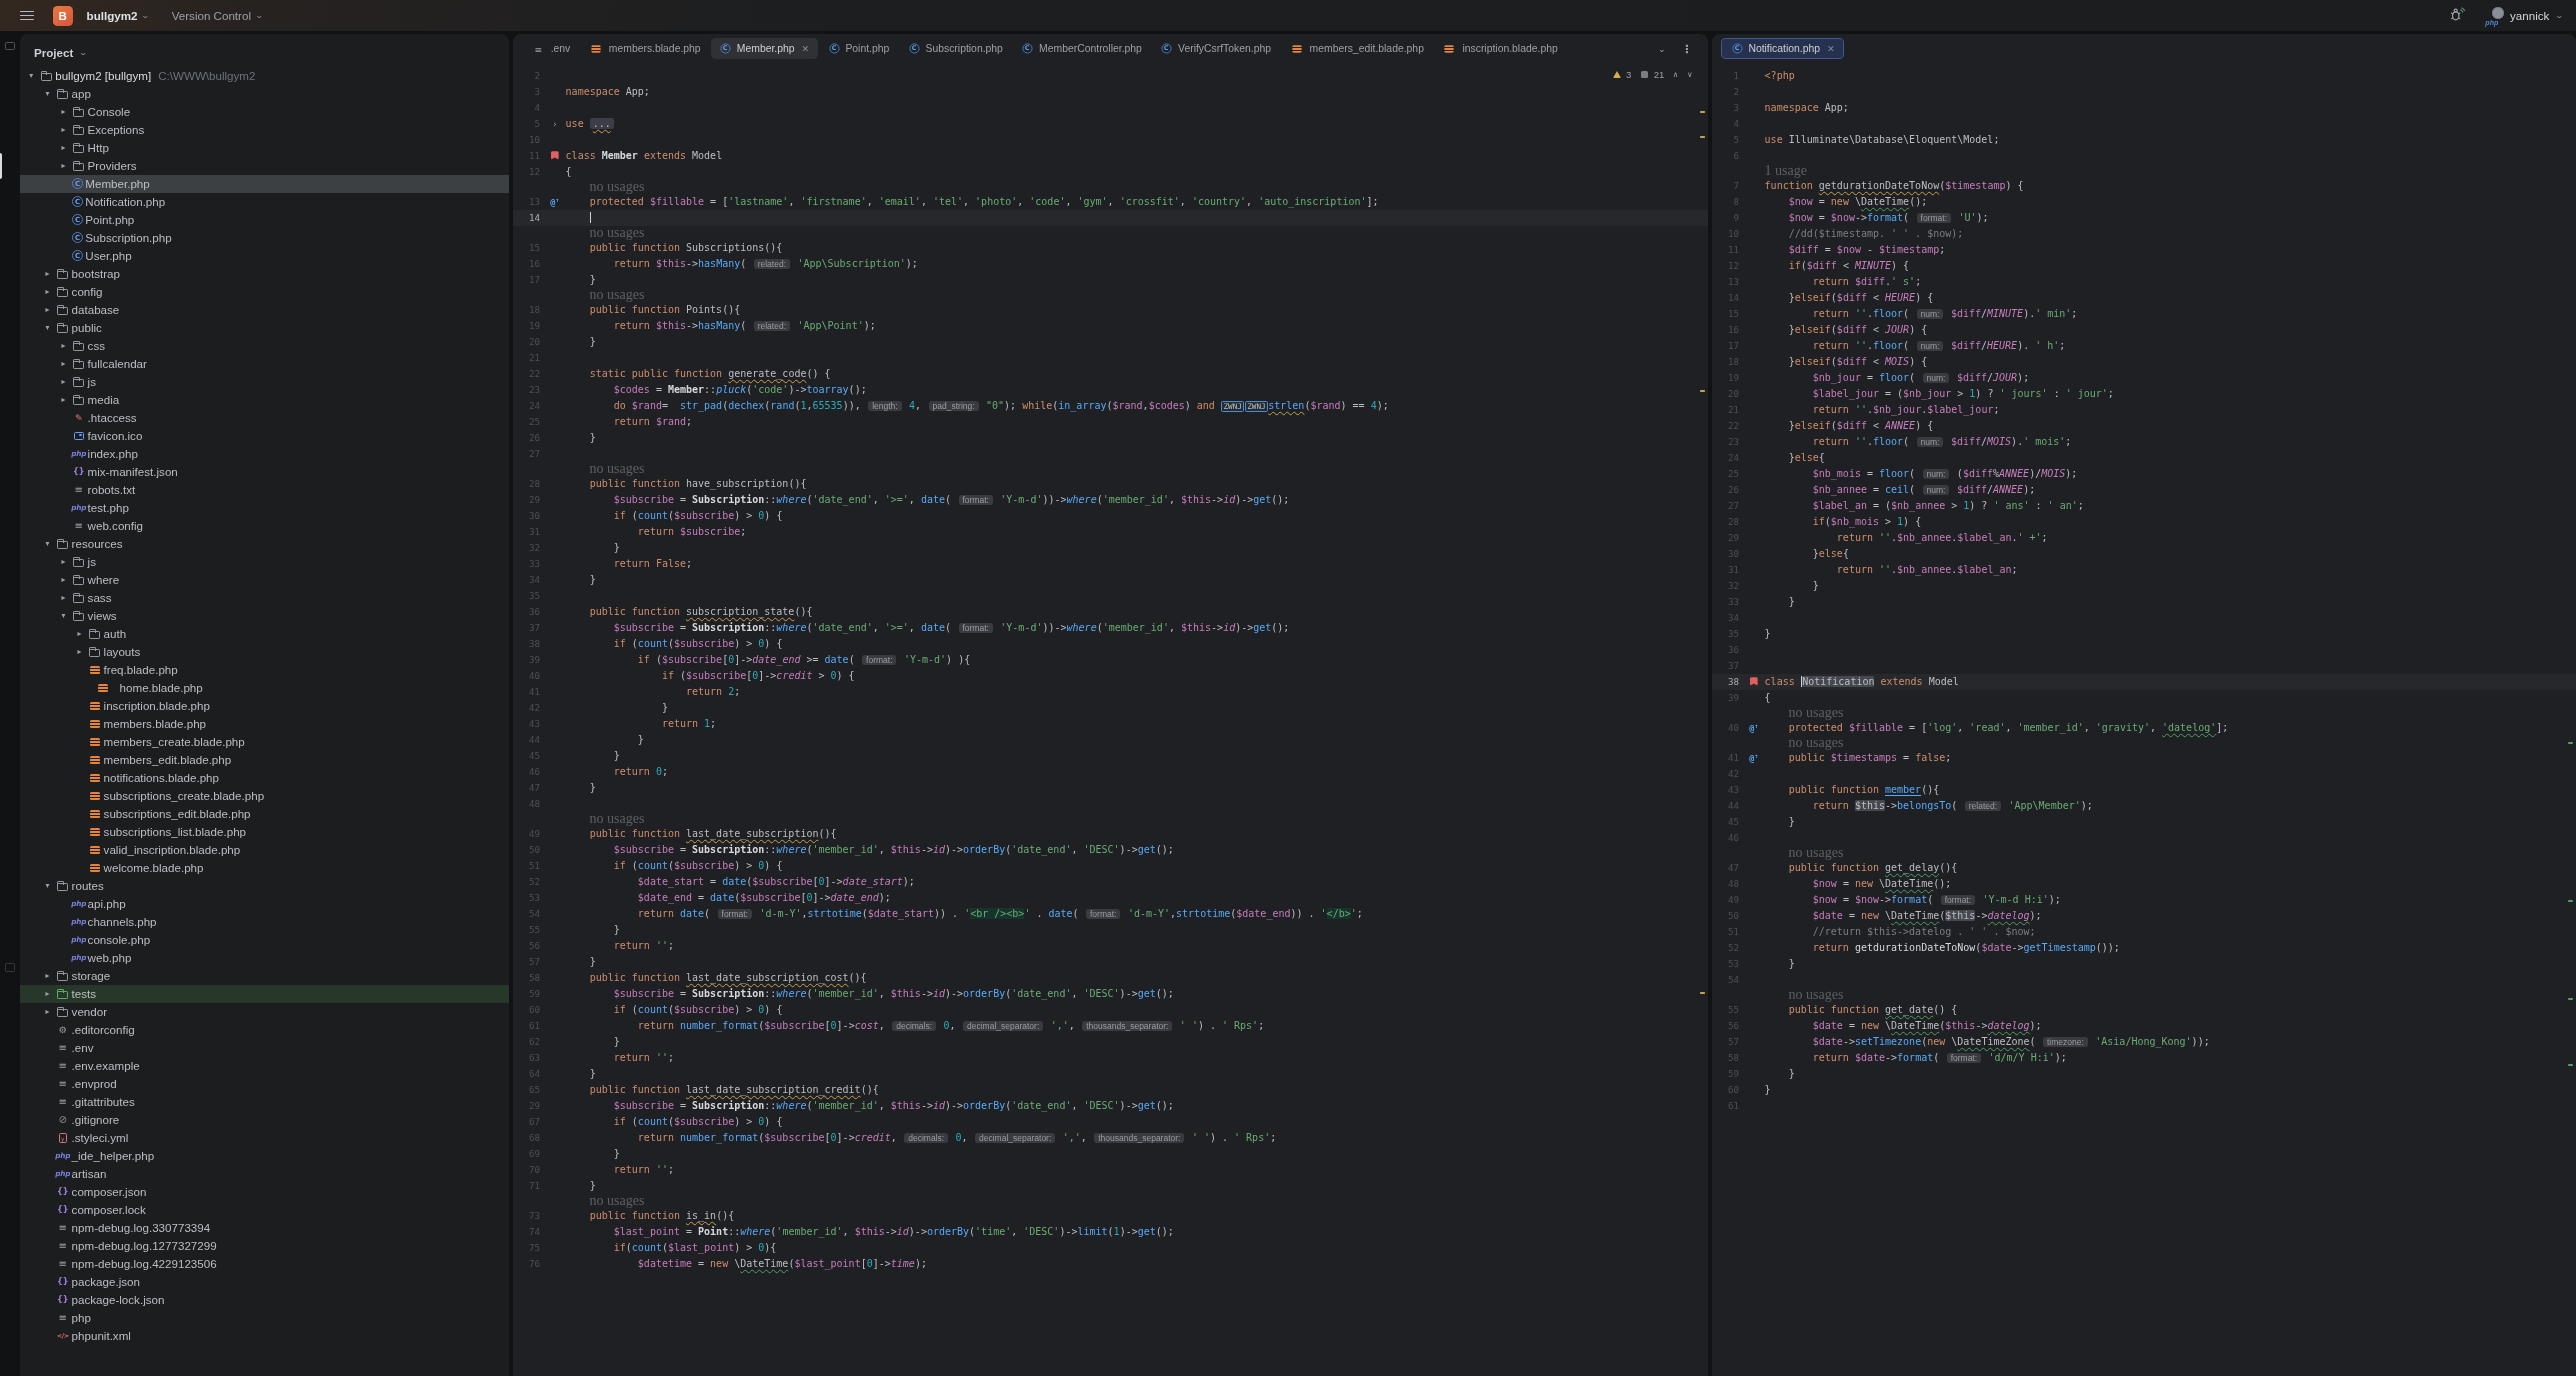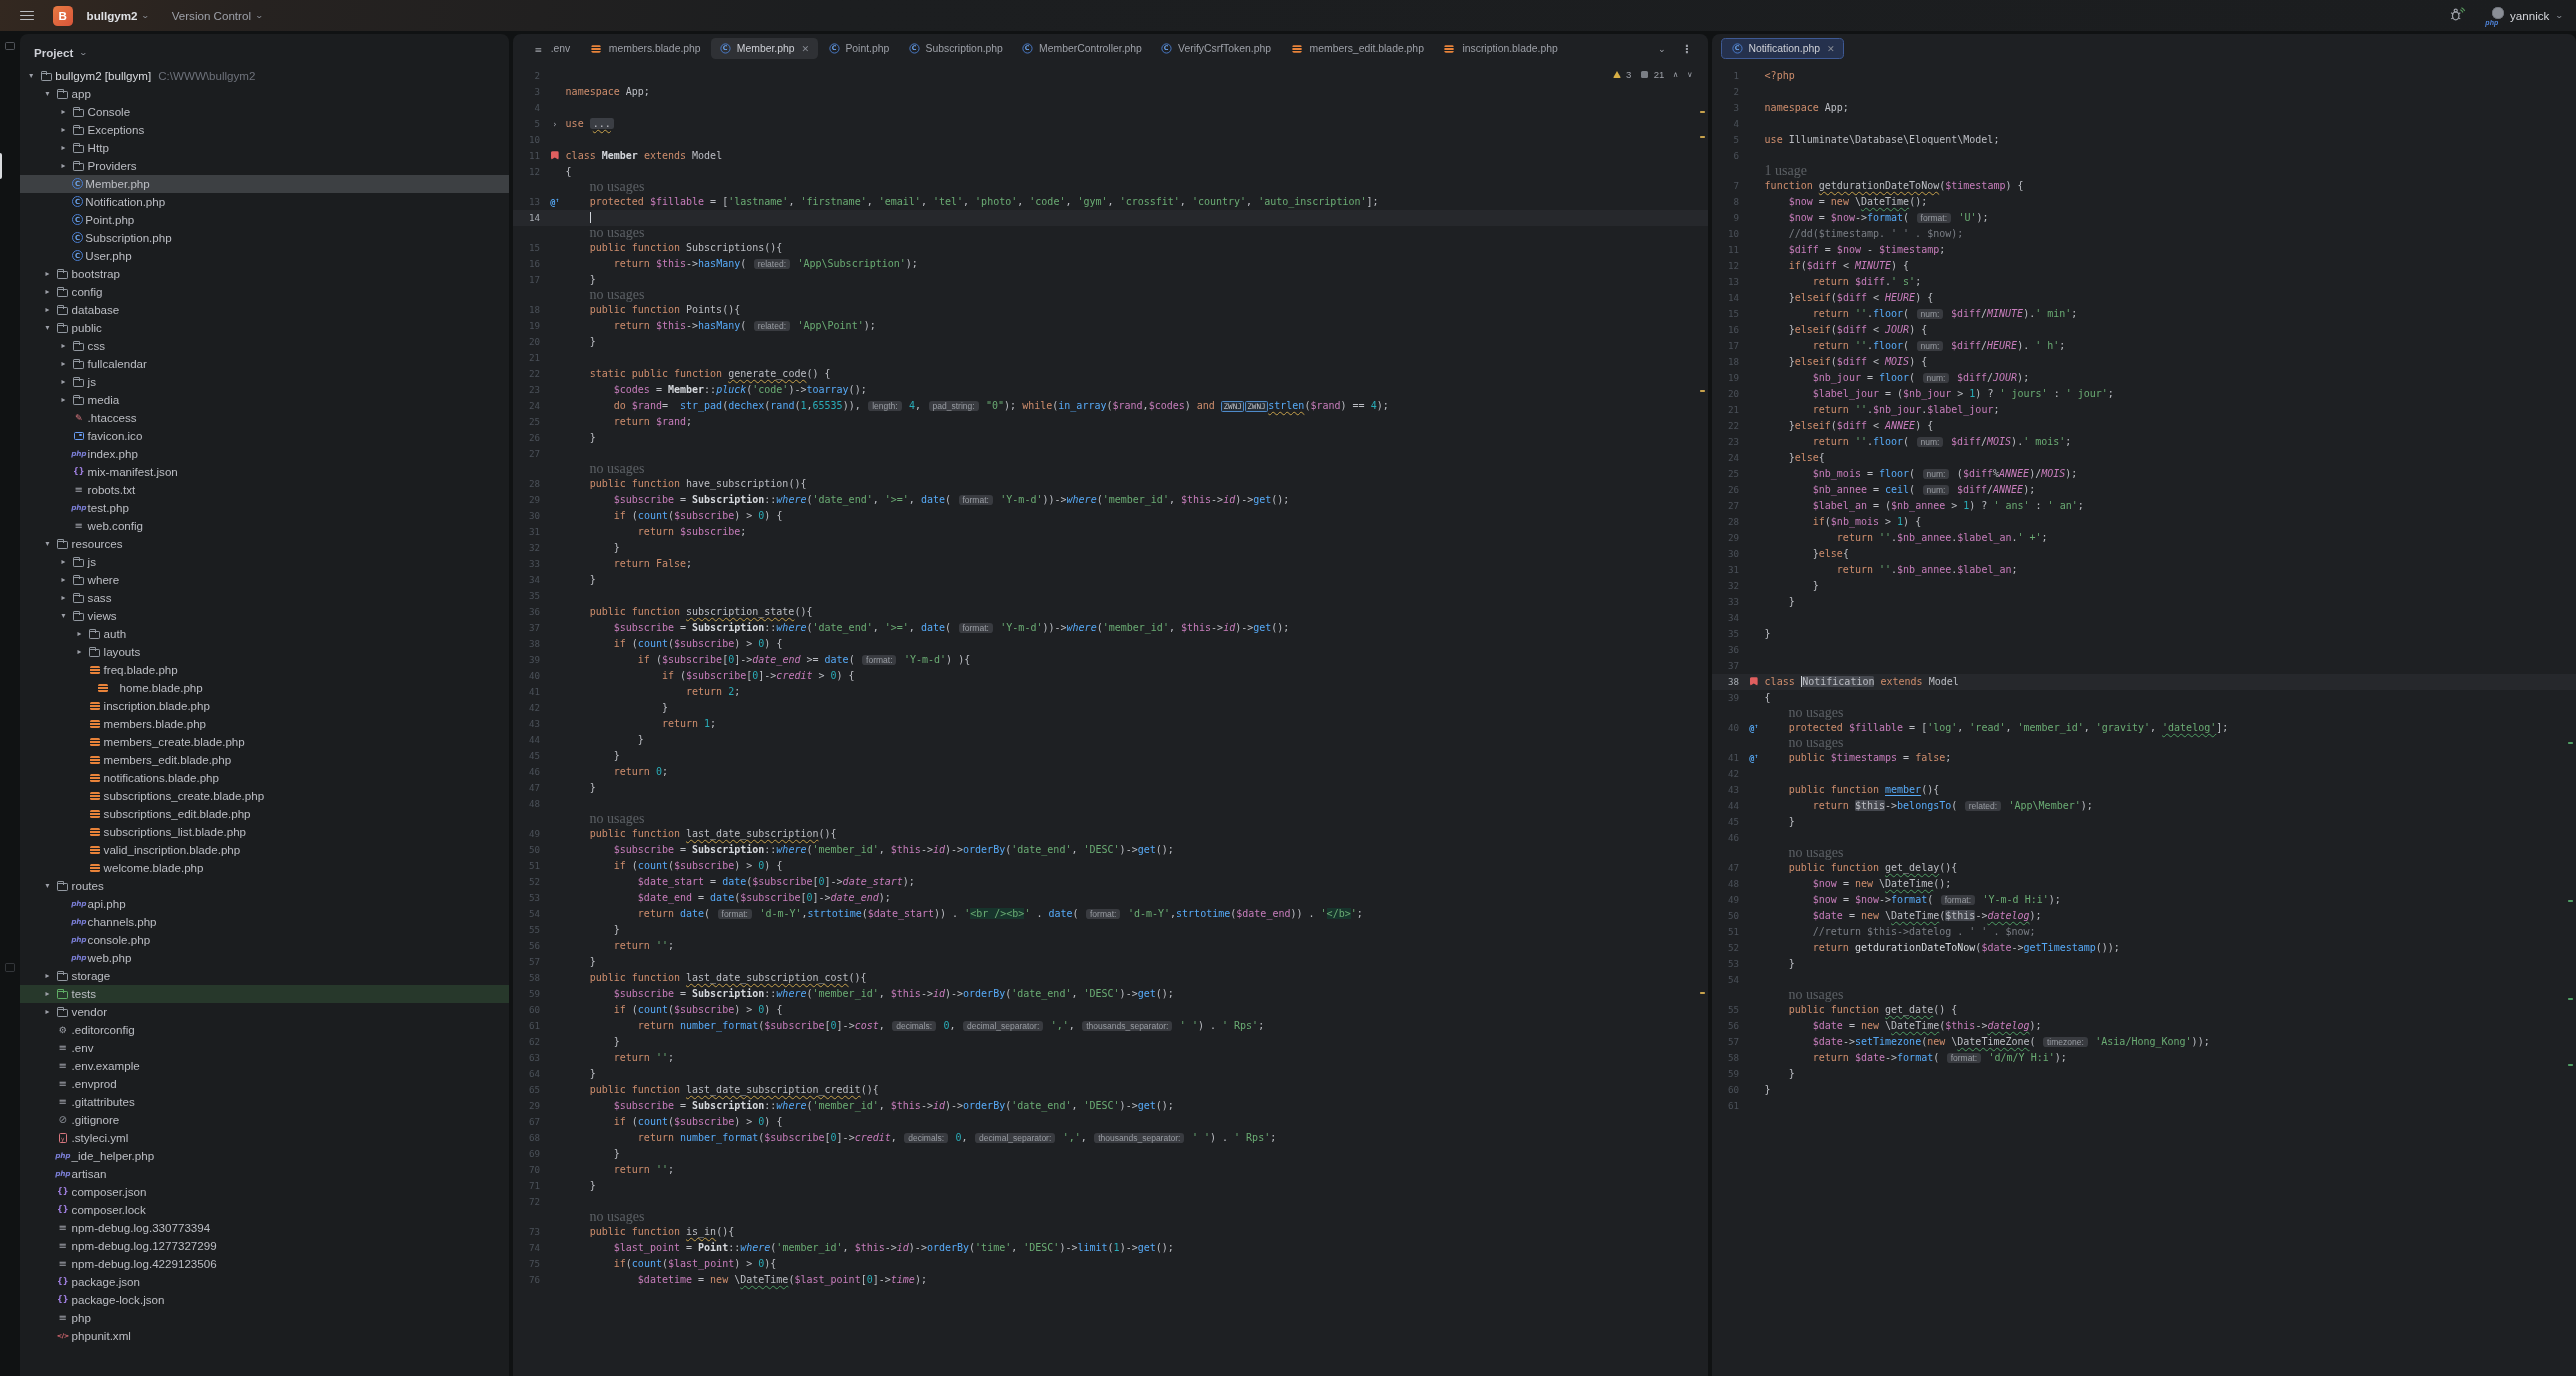--- a/index.html
+++ b/index.html
@@ -1016,25 +1016,20 @@
         <div class="crow">
           <span class="lnum">70</span>
           <span class="lic"></span>
           <div class="lcode"><span class="tk-t">        </span><span class="tk-k">return </span><span class="tk-s">''</span><span class="tk-t">;</span></div>
         </div>
         <div class="crow">
           <span class="lnum">71</span>
           <span class="lic"></span>
           <div class="lcode"><span class="tk-t">    }</span></div>
         </div>
-        <div class="crow">
-          <span class="lnum">72</span>
-          <span class="lic"></span>
-          <div class="lcode"></div>
-        </div>
         <div class="crow inl">
           <span class="lnum"></span>
           <span class="lic"></span>
           <div class="lcode inlay" style="padding-left: 24px;">no usages</div>
         </div>
         <div class="crow">
           <span class="lnum">73</span>
           <span class="lic"></span>
           <div class="lcode"><span class="tk-t">    </span><span class="tk-k">public function </span><span class="tk-wv">is_in</span><span class="tk-t">(){</span></div>
         </div>

